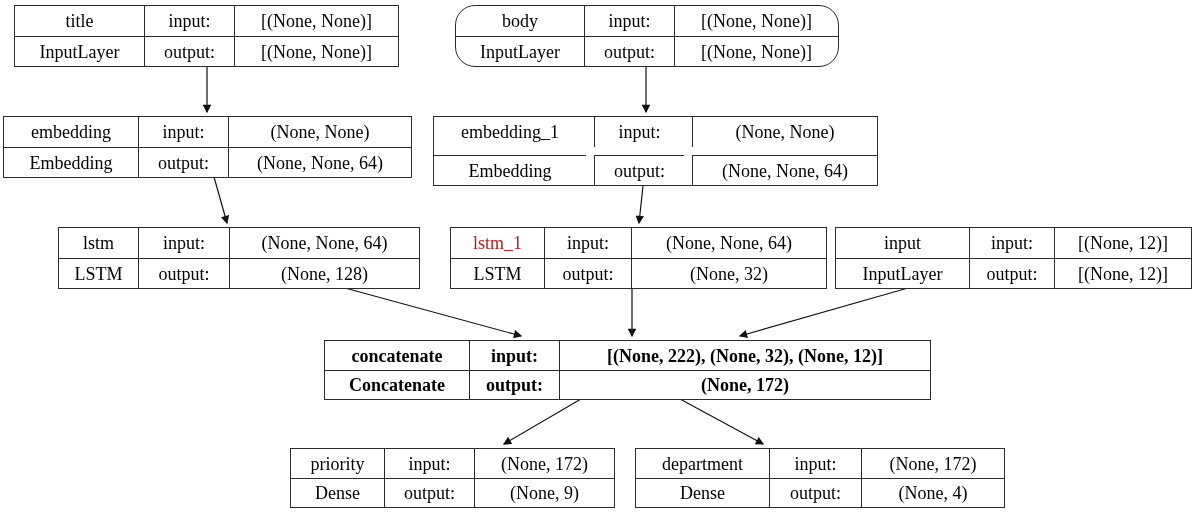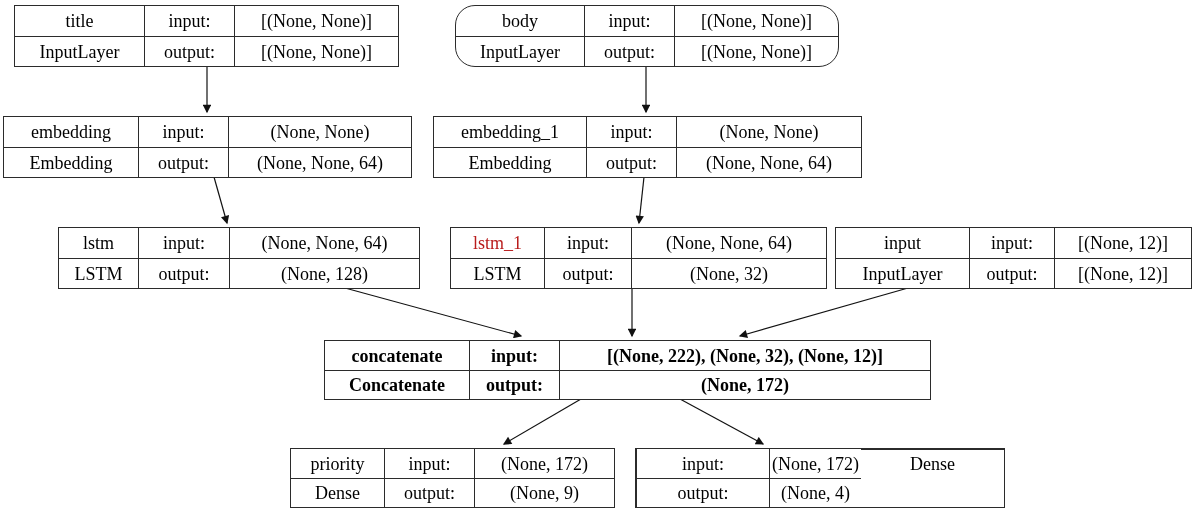--- a/index.html
+++ b/index.html
@@ -57,21 +57,21 @@
       <div class="cell bl bt" style="border-color: rgb(43, 43, 43); color: rgb(0, 0, 0);">[(None, None)]</div>
     </div>
     <div class="node" style="left: 3px; top: 116px; grid-template-columns: 134px 90px 183px; grid-template-rows: 30px 30px; border-color: rgb(43, 43, 43);">
       <div class="cell" style="border-color: rgb(43, 43, 43); color: rgb(0, 0, 0);">embedding</div>
       <div class="cell bl" style="border-color: rgb(43, 43, 43); color: rgb(0, 0, 0);">input:</div>
       <div class="cell bl" style="border-color: rgb(43, 43, 43); color: rgb(0, 0, 0);">(None, None)</div>
       <div class="cell bt" style="border-color: rgb(43, 43, 43); color: rgb(0, 0, 0);">Embedding</div>
       <div class="cell bl bt" style="border-color: rgb(43, 43, 43); color: rgb(0, 0, 0);">output:</div>
       <div class="cell bl bt" style="border-color: rgb(43, 43, 43); color: rgb(0, 0, 0);">(None, None, 64)</div>
     </div>
-    <div class="node" style="left: 433px; top: 116px; grid-template-columns: 152px 90px 185px; grid-template-rows: 30px 30px; border-color: rgb(43, 43, 43);">
+    <div class="node" style="left: 433px; top: 116px; grid-template-columns: 152px 90px 185px; grid-template-rows: 30px 30px; border-color: rgb(43, 43, 43); gap: 8px;">
       <div class="cell" style="border-color: rgb(43, 43, 43); color: rgb(0, 0, 0);">embedding_1</div>
       <div class="cell bl" style="border-color: rgb(43, 43, 43); color: rgb(0, 0, 0);">input:</div>
       <div class="cell bl" style="border-color: rgb(43, 43, 43); color: rgb(0, 0, 0);">(None, None)</div>
       <div class="cell bt" style="border-color: rgb(43, 43, 43); color: rgb(0, 0, 0);">Embedding</div>
       <div class="cell bl bt" style="border-color: rgb(43, 43, 43); color: rgb(0, 0, 0);">output:</div>
       <div class="cell bl bt" style="border-color: rgb(43, 43, 43); color: rgb(0, 0, 0);">(None, None, 64)</div>
     </div>
     <div class="node" style="left: 58px; top: 227px; grid-template-columns: 79px 91px 190px; grid-template-rows: 30px 30px; border-color: rgb(43, 43, 43);">
       <div class="cell" style="border-color: rgb(43, 43, 43); color: rgb(0, 0, 0);">lstm</div>
       <div class="cell bl" style="border-color: rgb(43, 43, 43); color: rgb(0, 0, 0);">input:</div>
@@ -106,19 +106,20 @@
     </div>
     <div class="node" style="left: 290px; top: 448px; grid-template-columns: 93px 90px 140px; grid-template-rows: 29px 29px; border-color: rgb(43, 43, 43);">
       <div class="cell" style="border-color: rgb(43, 43, 43); color: rgb(0, 0, 0);">priority</div>
       <div class="cell bl" style="border-color: rgb(43, 43, 43); color: rgb(0, 0, 0);">input:</div>
       <div class="cell bl" style="border-color: rgb(43, 43, 43); color: rgb(0, 0, 0);">(None, 172)</div>
       <div class="cell bt" style="border-color: rgb(43, 43, 43); color: rgb(0, 0, 0);">Dense</div>
       <div class="cell bl bt" style="border-color: rgb(43, 43, 43); color: rgb(0, 0, 0);">output:</div>
       <div class="cell bl bt" style="border-color: rgb(43, 43, 43); color: rgb(0, 0, 0);">(None, 9)</div>
     </div>
     <div class="node" style="left: 635px; top: 448px; grid-template-columns: 133px 92px 143px; grid-template-rows: 29px 29px; border-color: rgb(43, 43, 43);">
+      <div class="cell" style="border-color: rgb(43, 43, 43); color: rgb(0, 0, 0);">department</div>
       <div class="cell bl" style="border-color: rgb(43, 43, 43); color: rgb(0, 0, 0);">input:</div>
       <div class="cell bl" style="border-color: rgb(43, 43, 43); color: rgb(0, 0, 0);">(None, 172)</div>
       <div class="cell bt" style="border-color: rgb(43, 43, 43); color: rgb(0, 0, 0);">Dense</div>
       <div class="cell bl bt" style="border-color: rgb(43, 43, 43); color: rgb(0, 0, 0);">output:</div>
       <div class="cell bl bt" style="border-color: rgb(43, 43, 43); color: rgb(0, 0, 0);">(None, 4)</div>
     </div>
   </div>
 
 </body></html>

